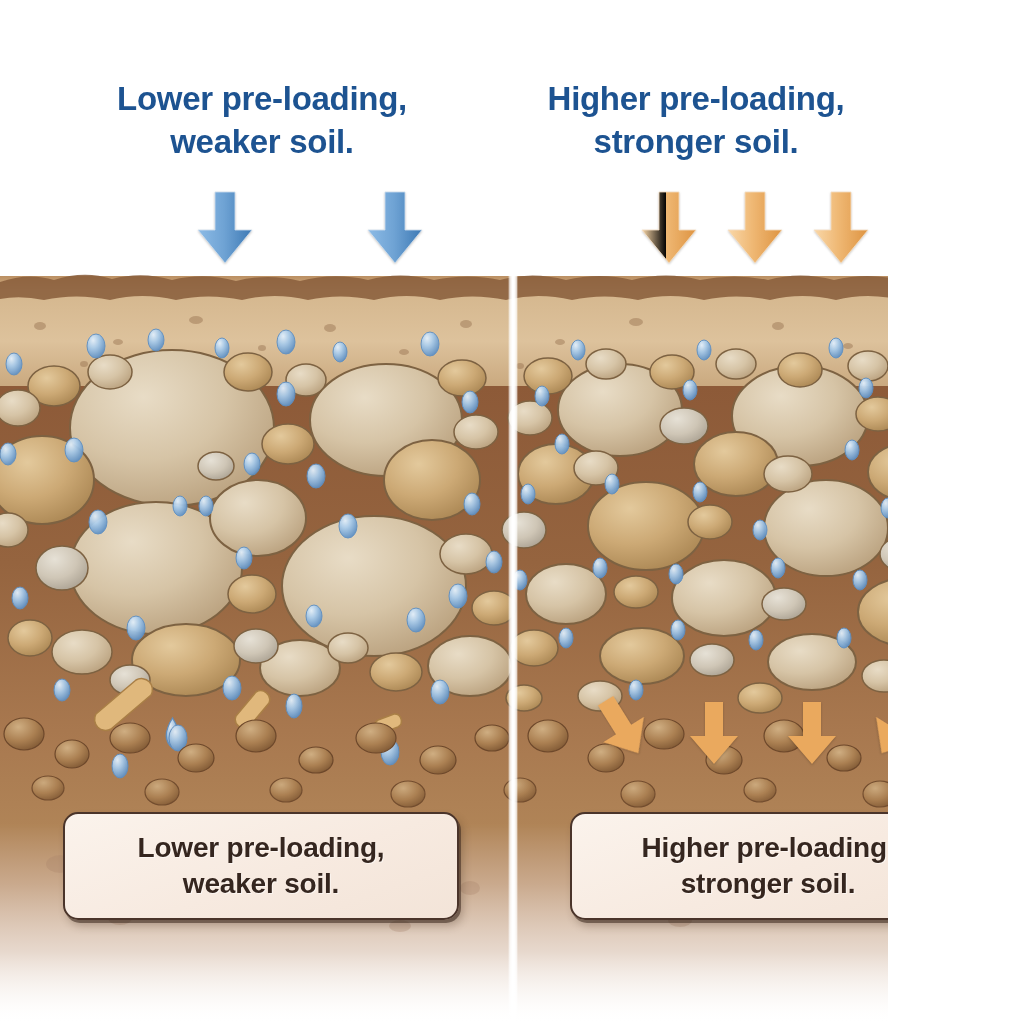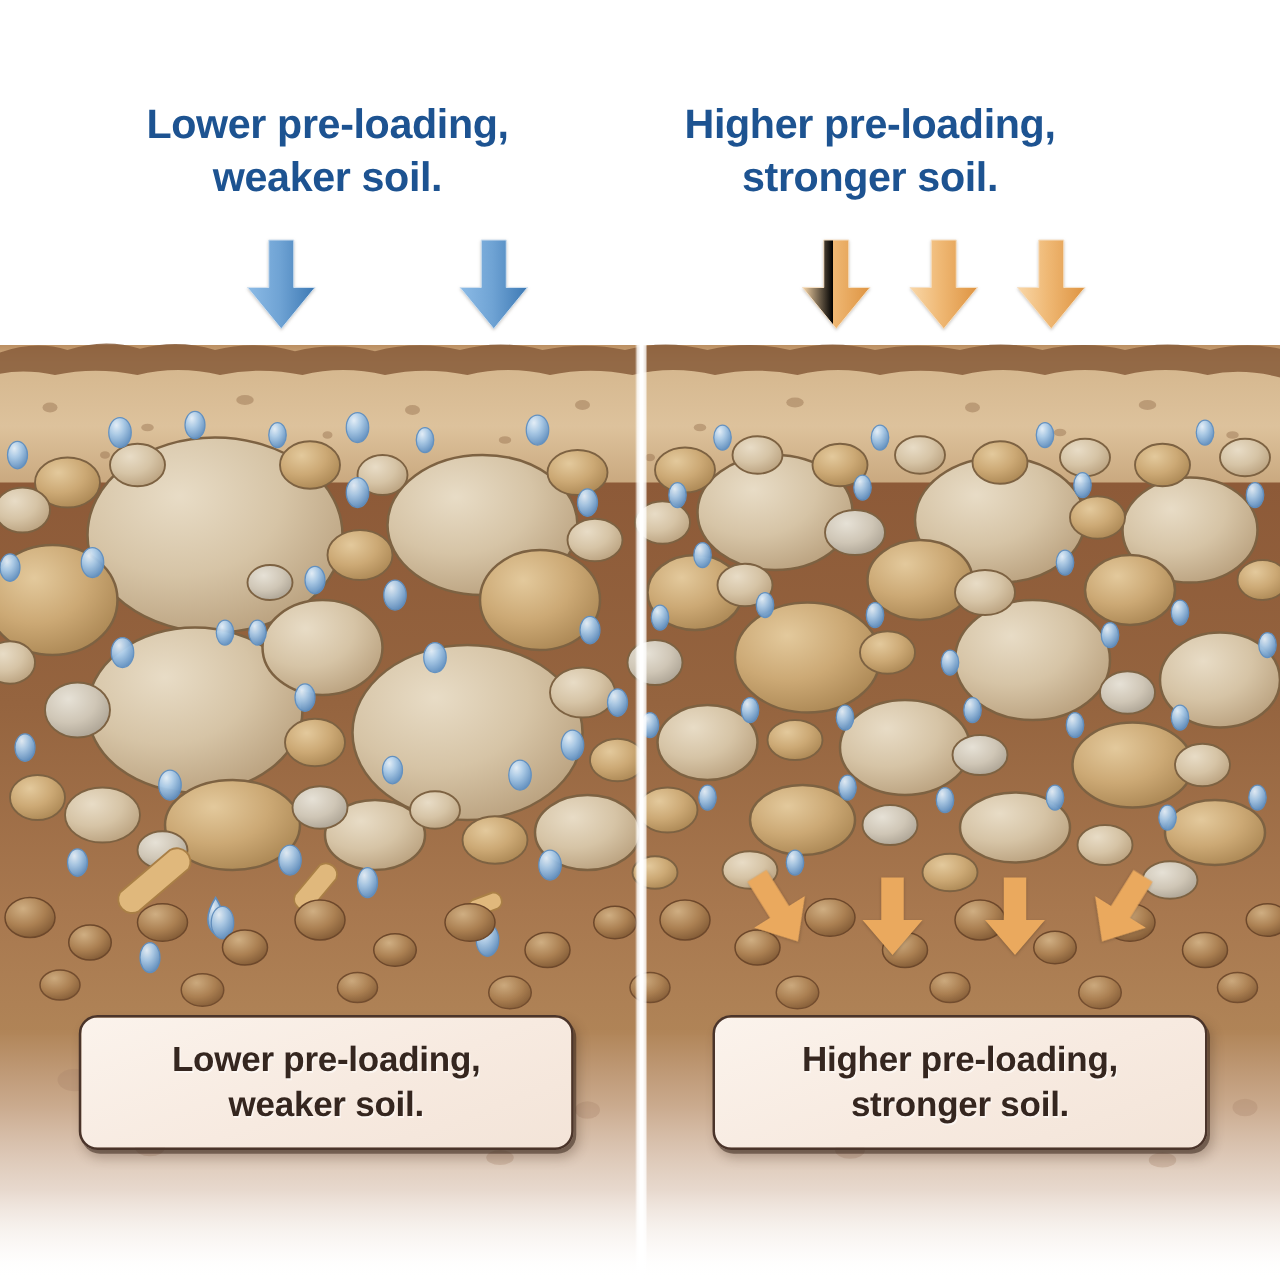--- a/index.html
+++ b/index.html
@@ -1,21 +1,21 @@
 <!DOCTYPE html>
 <html><head>
 <meta charset="utf-8">
 <title>Soil Pre-loading Comparison</title>
 <style>
   html,body{margin:0;padding:0;background:#fff;}
   body{
     font-family:"Liberation Sans", sans-serif;
     width:1024px;height:1024px;overflow:hidden;
   }
-  #stage{position:relative;width:1024px;height:1024px;background:#ffffff;overflow:hidden;}
+  #stage{position:relative;width:888px;height:1024px;background:#ffffff;overflow:hidden;}
 
   
   .headline{
     position:absolute;top:78px;width:420px;
     text-align:center;
     font-weight:bold;font-size:33px;line-height:1.30;
     letter-spacing:-0.3px;
     color:#1d5391;
     white-space:pre-line;
   }

